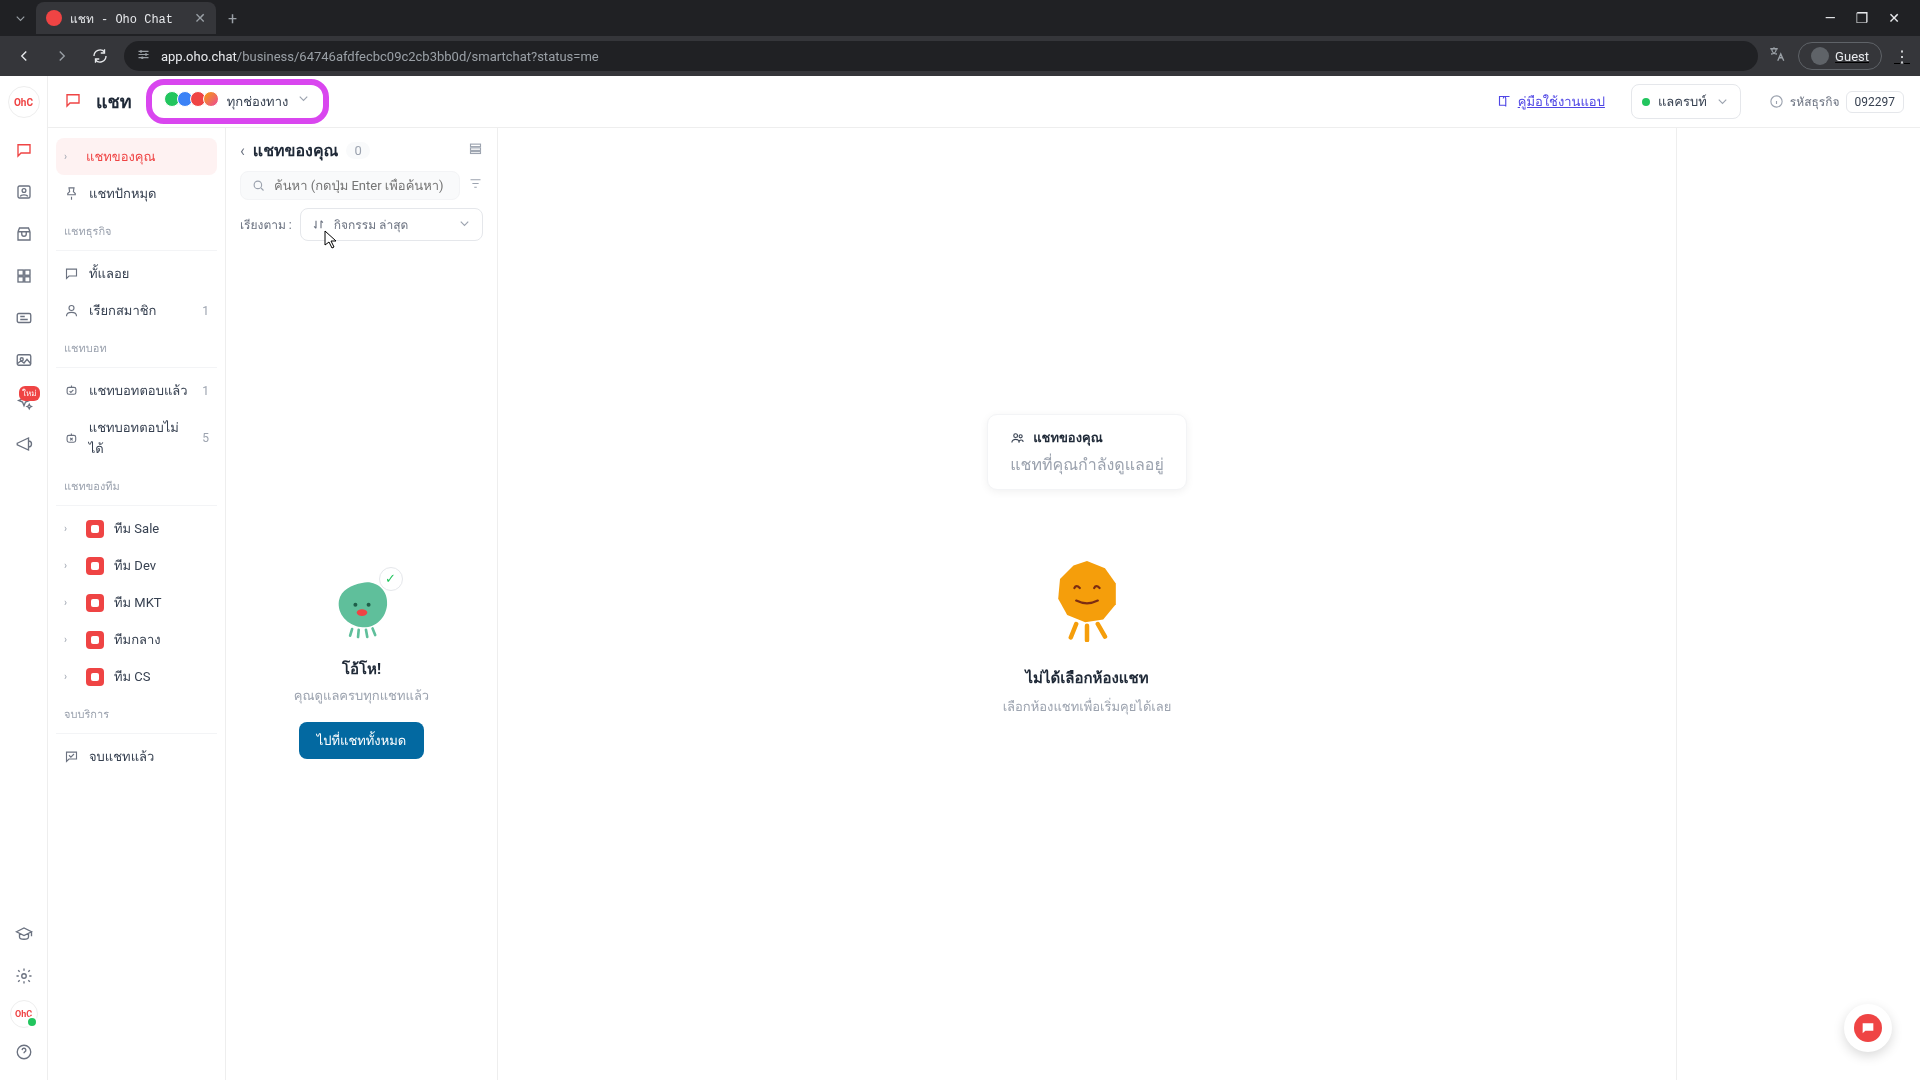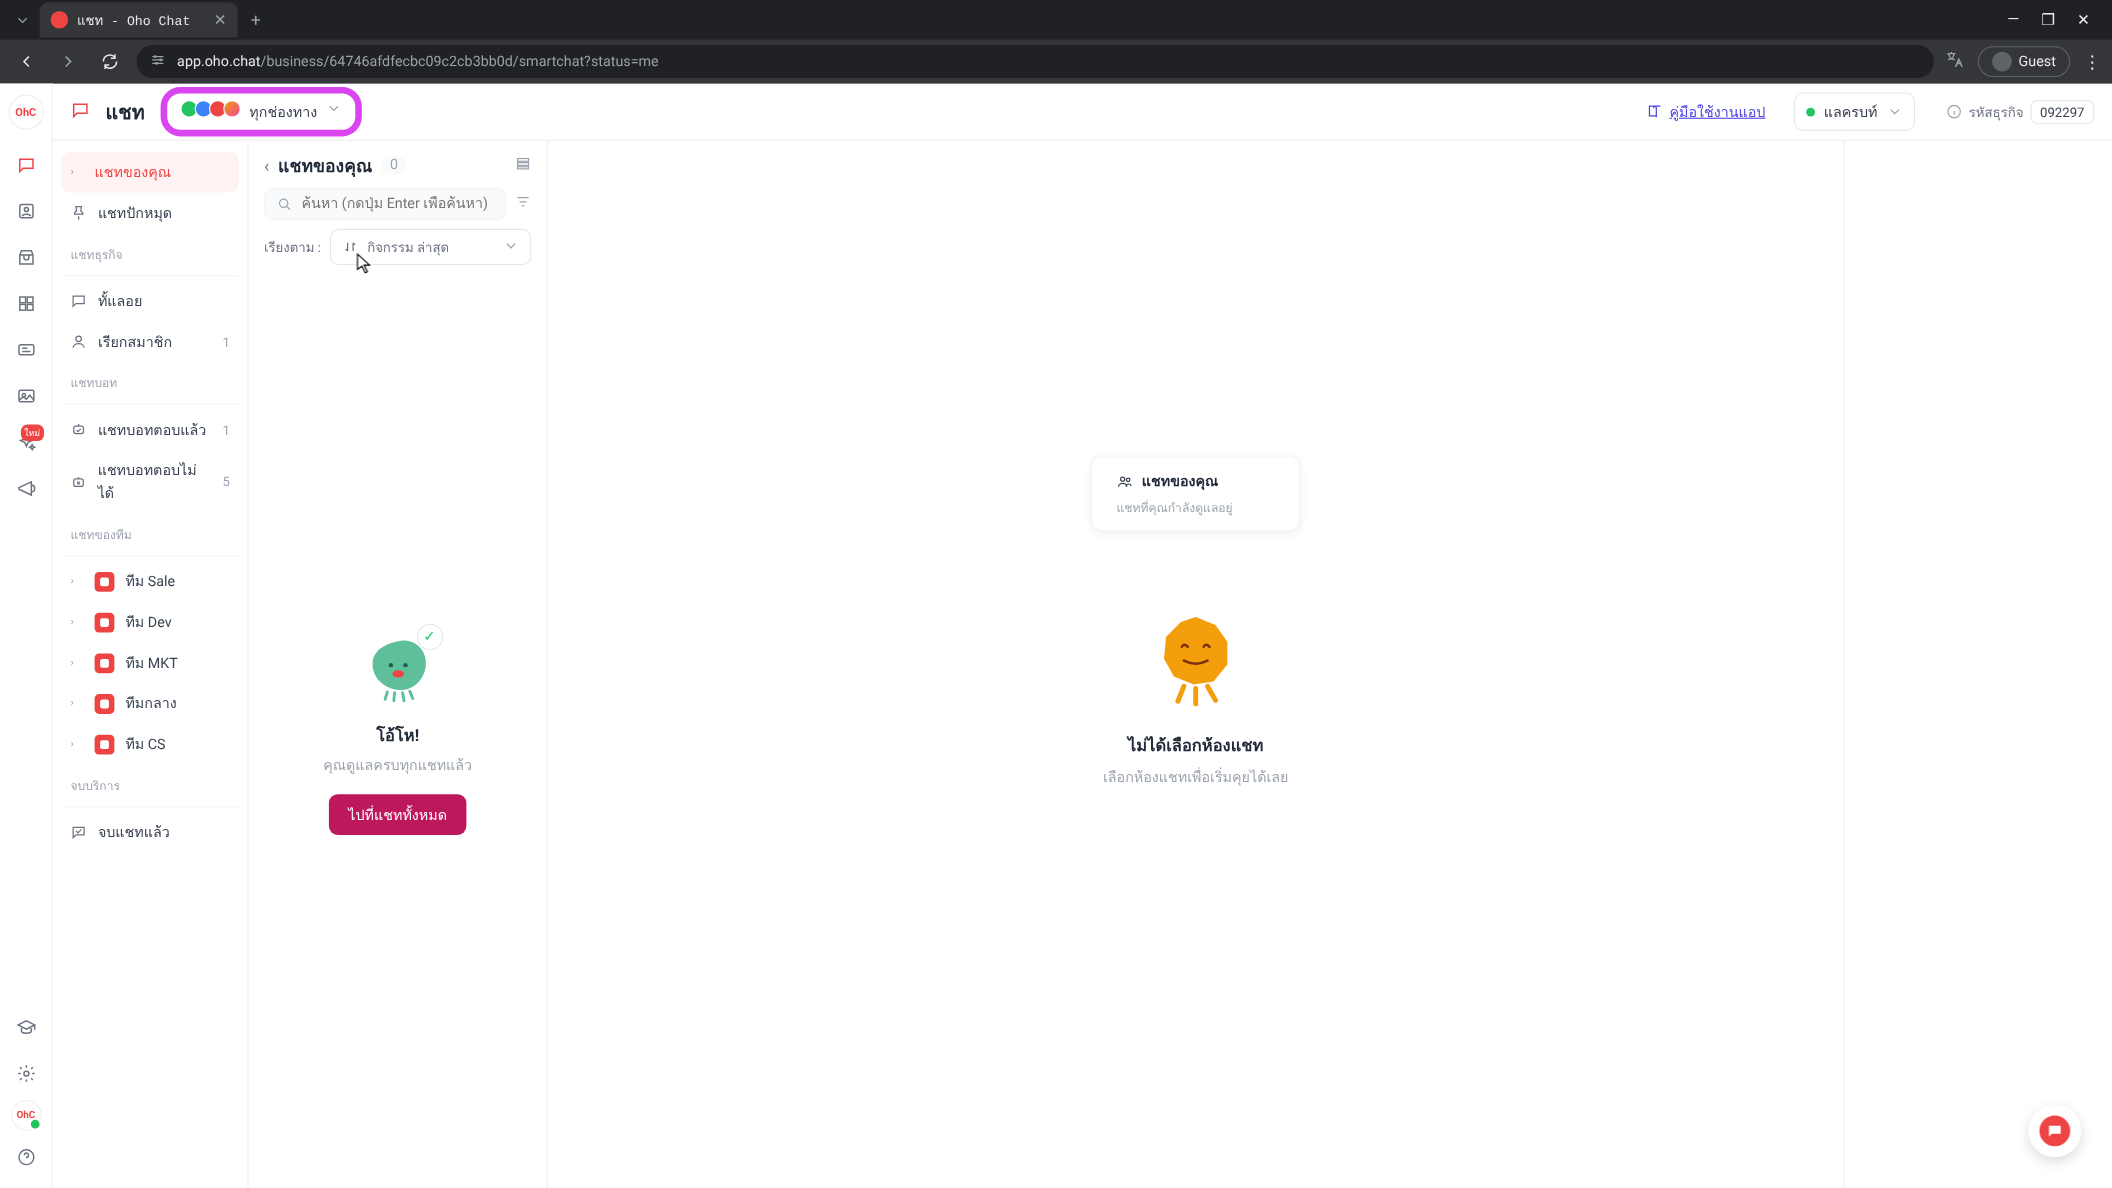--- a/index.html
+++ b/index.html
@@ -17,21 +17,21 @@
 .win-controls { margin-left: auto; display: flex; gap: 20px; color: #e8eaed; padding-right: 12px; }
 .win-btn { cursor: pointer; font-size: 14px; }
 
 .address-bar { display: flex; align-items: center; height: 40px; padding: 0 10px; gap: 10px; background: #35363a; }
 .nav-btn { width: 28px; height: 28px; display: flex; align-items: center; justify-content: center; color: #9aa0a6; border-radius: 50%; cursor: pointer; }
 .nav-btn.active { color: #e8eaed; }
 .url-field { flex: 1; background: #202124; border-radius: 20px; height: 30px; display: flex; align-items: center; padding: 0 12px; gap: 10px; }
 .url-icon { color: #9aa0a6; font-size: 13px; }
 .url-text { color: #e8eaed; font-size: 13px; }
 .url-text .dim { color: #9aa0a6; }
-.addr-right { display: flex; align-items: center; gap: 12px; }
+.addr-right { display: flex; align-items: center; gap: 12px; text-decoration: underline; }
 .guest-chip { display: flex; align-items: center; gap: 6px; border: 1px solid #5f6368; border-radius: 16px; padding: 4px 12px; color: #e8eaed; font-size: 13px; }
 .guest-icon { width: 18px; height: 18px; background: #5f6368; border-radius: 50%; }
 .kebab { color: #e8eaed; cursor: pointer; }
 
 
 .app { background: #fff; height: calc(100vh - 76px); display: flex; }
 
 
 .rail { width: 48px; border-right: 1px solid #eee; display: flex; flex-direction: column; align-items: center; padding: 10px 0; gap: 6px; background: #fff; }
 .rail-logo { width: 32px; height: 32px; border-radius: 50%; background: #fff; border: 1px solid #eee; display: flex; align-items: center; justify-content: center; font-size: 10px; font-weight: 700; color: #ef4444; margin-bottom: 8px; }
@@ -88,27 +88,27 @@
 .filter-btn { color: #9ca3af; cursor: pointer; }
 .sort-row { padding: 0 14px 10px; display: flex; align-items: center; gap: 8px; font-size: 12px; color: #6b7280; }
 .sort-dd { flex: 1; border: 1px solid #e5e7eb; border-radius: 8px; padding: 6px 10px; display: flex; align-items: center; gap: 8px; cursor: pointer; }
 .sort-dd .chev-d { margin-left: auto; color: #9ca3af; }
 .list-empty { flex: 1; display: flex; flex-direction: column; align-items: center; justify-content: center; padding: 20px; text-align: center; }
 .blob-green { width: 70px; height: 66px; position: relative; margin-bottom: 18px; }
 .blob-green svg { width: 100%; height: 100%; }
 .check-badge { position: absolute; top: -6px; right: -6px; width: 24px; height: 24px; background: #fff; border: 1px solid #e5e7eb; border-radius: 50%; display: flex; align-items: center; justify-content: center; color: #22c55e; font-size: 13px; }
 .empty-title { font-size: 15px; font-weight: 700; color: #1f2937; margin-bottom: 4px; }
 .empty-sub { font-size: 13px; color: #9ca3af; margin-bottom: 16px; }
-.empty-btn { background: #be185d; color: #fff; border: none; border-radius: 8px; padding: 8px 18px; font-size: 13px; cursor: pointer; }
+.empty-btn { background: #0369a1; color: #fff; border: none; border-radius: 8px; padding: 8px 18px; font-size: 13px; cursor: pointer; }
 
 
 .detail-col { flex: 1; position: relative; display: flex; flex-direction: column; align-items: center; justify-content: center; }
 .tooltip-card { position: absolute; top: 286px; background: #fff; border: 1px solid #f3f4f6; box-shadow: 0 2px 8px rgba(0,0,0,0.06); border-radius: 10px; padding: 12px 22px; text-align: left; min-width: 190px; }
 .tooltip-title { display: flex; align-items: center; gap: 8px; font-size: 13px; font-weight: 600; color: #1f2937; margin-bottom: 4px; }
-.tooltip-sub { font-size: 11px; color: #9ca3af; }
+.tooltip-sub { font-size: 16px; color: #9ca3af; }
 .blob-orange { width: 90px; height: 90px; margin-bottom: 24px; margin-top: 60px; }
 .detail-title { font-size: 15px; font-weight: 600; color: #1f2937; margin-bottom: 6px; }
 .detail-sub { font-size: 13px; color: #9ca3af; }
 
 
 .right-gutter { width: 244px; border-left: 1px solid #eee; }
 
 
 .fab { position: fixed; bottom: 28px; right: 28px; width: 48px; height: 48px; background: #fff; border-radius: 50%; box-shadow: 0 4px 12px rgba(0,0,0,0.15); display: flex; align-items: center; justify-content: center; cursor: pointer; }
 .fab-inner { width: 28px; height: 28px; background: #ef4444; border-radius: 50%; display:flex; align-items:center; justify-content:center; }

